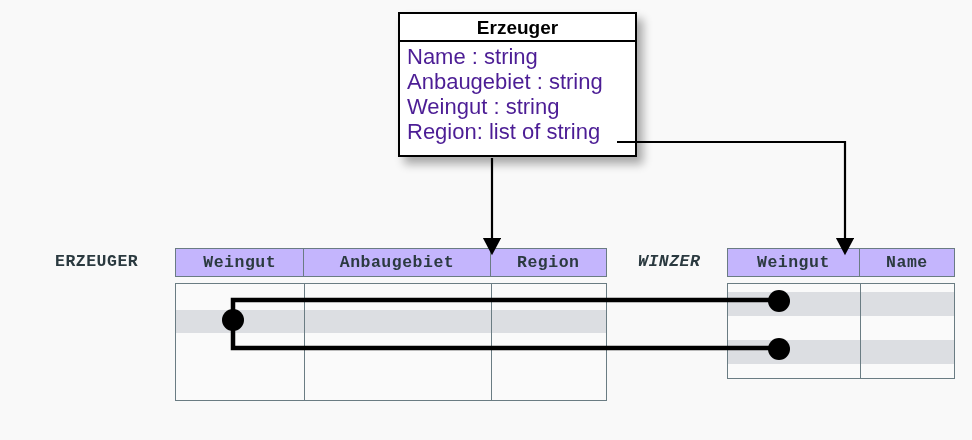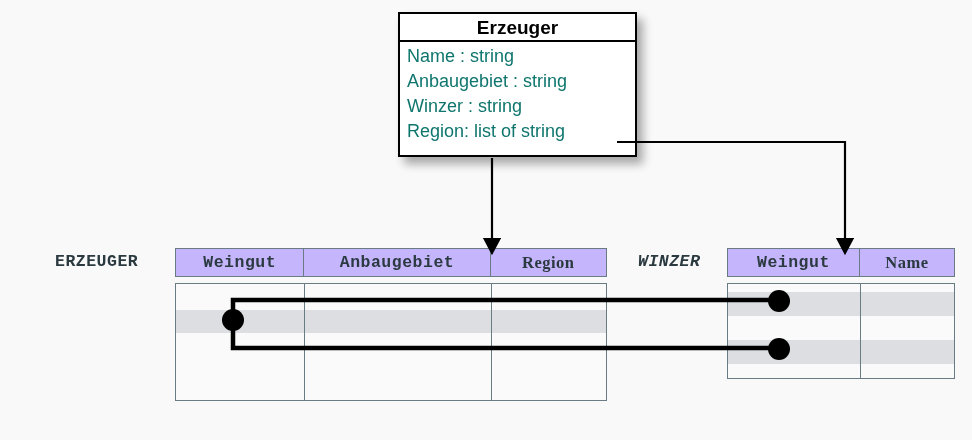--- a/index.html
+++ b/index.html
@@ -43,23 +43,23 @@
     color: #000;
     border-bottom: 2px solid #000;
     box-sizing: border-box;
     background: #fff;
   }
   #uml-attrs {
     padding: 2px 0 0 7px;
     box-sizing: border-box;
   }
   .uml-attr {
-    font-size: 18px;
+    font-size: 22px;
     line-height: 25px;
-    color: #0f766e;
+    color: #4c1d95;
     white-space: nowrap;
   }
 
   
   .tbl-label {
     position: absolute;
     font-family: "Liberation Mono", "DejaVu Sans Mono", monospace;
     font-weight: bold;
     font-size: 16.5px;
     letter-spacing: 0.5px;
@@ -87,21 +87,21 @@
     font-family: "Liberation Mono", "DejaVu Sans Mono", monospace;
     font-weight: bold;
     font-size: 16.5px;
     letter-spacing: 0.5px;
     color: #2b3a40;
     display: flex;
     align-items: center;
     justify-content: center;
     white-space: nowrap;
   }
-  .rel-head .cell:last-child { border-right: none; font-family: Liberation Serif, serif; }
+  .rel-head .cell:last-child { border-right: none; }
 
   .rel-body {
     position: relative;
     border: 1px solid #6a7c83;
     box-sizing: border-box;
     background: #fafafa;
     margin-top: 6px;
     overflow: hidden;
   }
   .rel-body .colline {
@@ -133,21 +133,21 @@
 </head>
 <body>
 
 <div id="stage">
 
   <div id="uml-box">
     <div id="uml-title">Erzeuger</div>
     <div id="uml-attrs">
       <div class="uml-attr">Name : string</div>
       <div class="uml-attr">Anbaugebiet : string</div>
-      <div class="uml-attr">Winzer : string</div>
+      <div class="uml-attr">Weingut : string</div>
       <div class="uml-attr">Region: list of string</div>
     </div>
   </div>
 
   <div class="tbl-label" id="label-erzeuger">ERZEUGER</div>
   <div class="tbl-label" id="label-winzer">WINZER</div>
 
   <div class="rel-table" id="tbl-erzeuger" style="left:158px; top:248px; width:432px;">
     <div class="rel-head">
       <div class="cell" style="width:129px;">Weingut</div>

